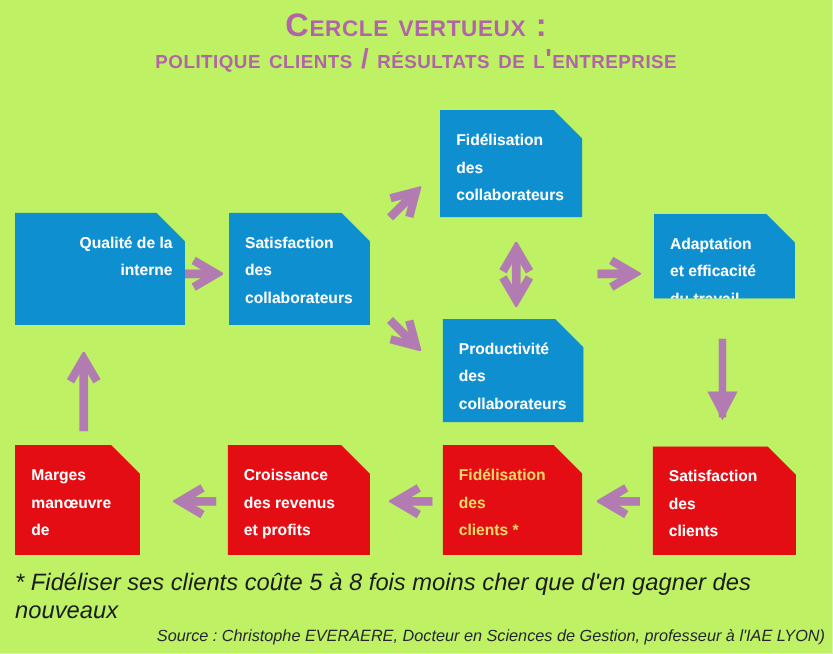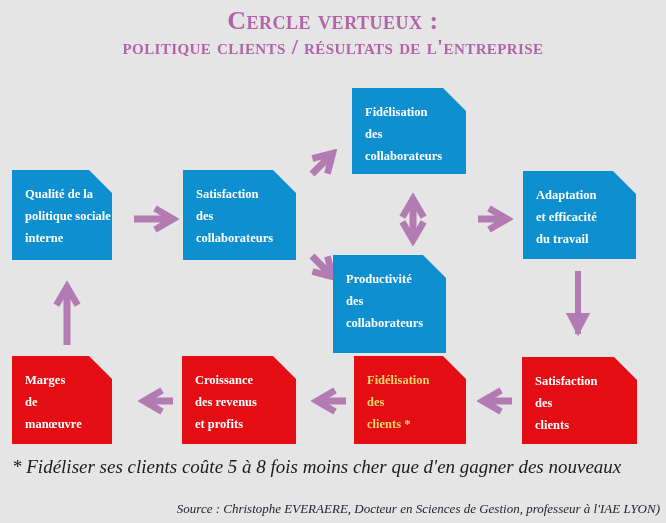--- a/index.html
+++ b/index.html
@@ -1,20 +1,20 @@
 <!DOCTYPE html>
 <html><head>
 <meta charset="utf-8">
 <style>
   html,body{margin:0;padding:0;}
   #stage{
     position:relative;
     width:666px;height:523px;
-    background:#e5e5e5;
-    font-family:Liberation Serif, serif;
+    background:#bef264;
+    font-family:Liberation Sans, sans-serif;
     overflow:hidden;
   }
   .title{
     position:absolute;top:6px;left:0;width:666px;
     text-align:center;color:#B264A8;font-weight:700;
     font-variant:small-caps;line-height:1.12;
   }
   .title .t1{font-size:26px;letter-spacing:.5px;display:block;}
   .title .t2{font-size:22px;letter-spacing:.4px;display:block;}
   .box{
@@ -70,48 +70,47 @@
     </g>
     <line x1="578" y1="271" x2="578" y2="334" stroke="#B27BB1" stroke-width="6" marker-end="url(#tri)"></line>
   </svg>
 
   <div class="box blue" style="left:352px;top:88px;width:114px;height:86px;">
     <span class="bl">Fidélisation</span>
     <span class="bl">des</span>
     <span class="bl">collaborateurs</span>
   </div>
 
-  <div class="box blue" style="left:12px;top:170px;width:100px;height:90px;">
+  <div class="box blue" style="left:12px;top:170px;width:136px;height:90px;text-align:right;">
     <span class="bl">Qualité de la</span>
-    <span class="bl">politique sociale</span>
     <span class="bl">interne</span>
   </div>
 
   <div class="box blue" style="left:183px;top:170px;width:113px;height:90px;">
     <span class="bl">Satisfaction</span>
     <span class="bl">des</span>
     <span class="bl">collaborateurs</span>
   </div>
 
-  <div class="box blue" style="left:523px;top:171px;width:113px;height:88px;">
+  <div class="box blue" style="left:523px;top:171px;width:113px;height:68px;">
     <span class="bl">Adaptation</span>
     <span class="bl">et efficacité</span>
     <span class="bl">du travail</span>
   </div>
 
-  <div class="box blue" style="left:333px;top:255px;width:113px;height:98px;">
+  <div class="box blue" style="left:354px;top:255px;width:113px;height:83px;">
     <span class="bl">Productivité</span>
     <span class="bl">des</span>
     <span class="bl">collaborateurs</span>
   </div>
 
   <div class="box red" style="left:12px;top:356px;width:100px;height:88px;">
     <span class="bl">Marges</span>
+    <span class="bl">manœuvre</span>
     <span class="bl">de</span>
-    <span class="bl">manœuvre</span>
   </div>
 
   <div class="box red" style="left:182px;top:356px;width:114px;height:88px;">
     <span class="bl">Croissance</span>
     <span class="bl">des revenus</span>
     <span class="bl">et profits</span>
   </div>
 
   <div class="box red yellow-text" style="left:354px;top:356px;width:112px;height:88px;">
     <span class="bl">Fidélisation</span>

